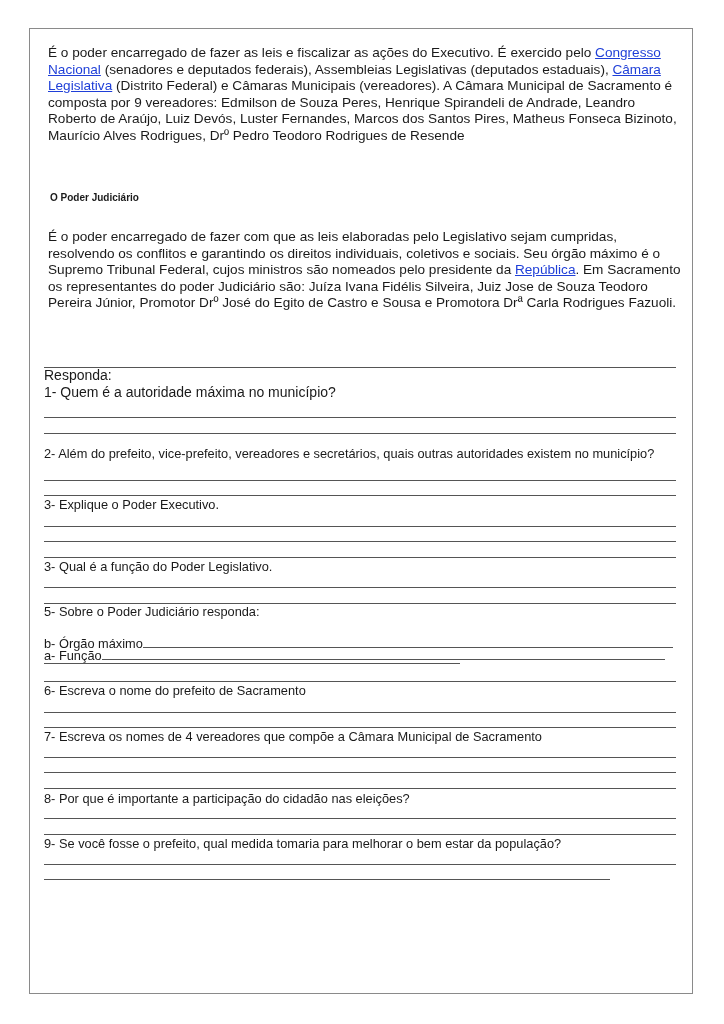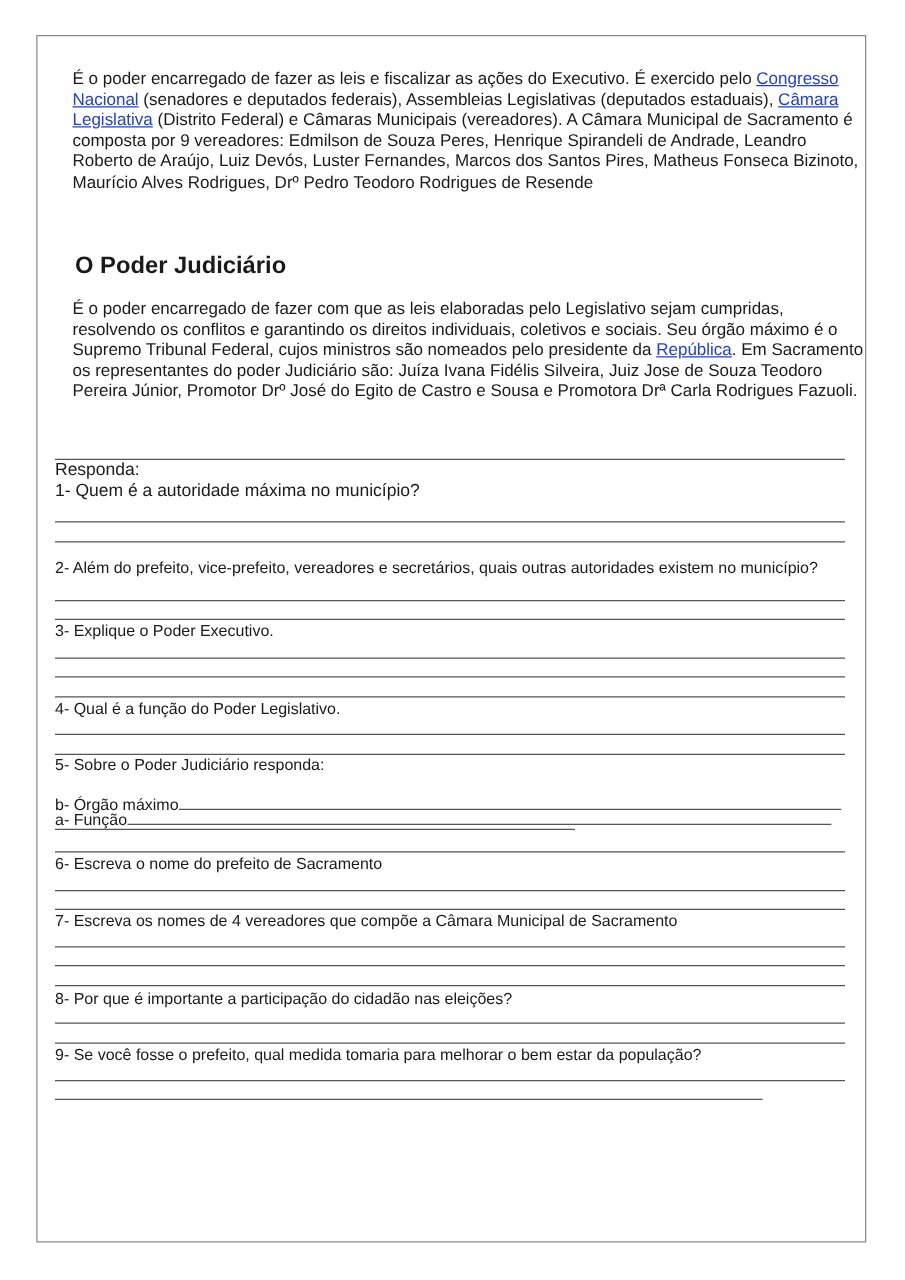--- a/index.html
+++ b/index.html
@@ -1,22 +1,22 @@
 <!DOCTYPE html>
 <html><head>
 <meta charset="utf-8">
 <style>
   html, body { margin: 0; padding: 0; background: #ffffff; }
   body { width: 724px; height: 1024px; position: relative; overflow: hidden;
          font-family: "Liberation Sans", sans-serif; color: #1a1a1a; }
   .frame { position: absolute; left: 29px; top: 28px; width: 664px; height: 966px;
            border: 1.5px solid #8a8a8a; box-sizing: border-box; }
-  .p { position: absolute; left: 44px; width: 636px; font-size: 13.6px; line-height: 16.6px; margin: 14px; }
+  .p { position: absolute; left: 44px; width: 636px; font-size: 13.6px; line-height: 16.6px; margin: 4px; }
   .p a { color: #1f3fd8; text-decoration: underline; }
-  .h { position: absolute; left: 44px; font-size: 19px; font-weight: bold; margin: 16px; }
+  .h { position: absolute; left: 44px; font-size: 10px; font-weight: bold; margin: 6px; }
   .t { position: absolute; left: 44px; font-size: 12.8px; line-height: 15.5px; white-space: nowrap; }
   .t.big { font-size: 14px; }
   .t.wrap { white-space: normal; width: 620px; }
   .rule { position: absolute; left: 44px; width: 632px; height: 0; border-top: 1.3px solid #555; }
   .fill { display: inline-block; border-bottom: 1.3px solid #555; vertical-align: baseline; height: 11px; }
 </style>
 </head>
 <body>
 
 <div class="frame"></div>
@@ -35,21 +35,21 @@
 
 <div class="t wrap" style="top:435px;margin-top:11px;">2- Além do prefeito, vice-prefeito, vereadores e secretários, quais outras autoridades existem no município?</div>
 <div class="rule" style="top:480px;"></div>
 <div class="rule" style="top:495px;"></div>
 
 <div class="t" style="top:497px;">3- Explique o Poder Executivo.</div>
 <div class="rule" style="top:526px;"></div>
 <div class="rule" style="top:541px;"></div>
 <div class="rule" style="top:557px;"></div>
 
-<div class="t" style="top:559px;">4- Qual é a função do Poder Legislativo.</div>
+<div class="t" style="top:559px;">3- Qual é a função do Poder Legislativo.</div>
 <div class="rule" style="top:587px;"></div>
 <div class="rule" style="top:603px;"></div>
 
 <div class="t" style="top:604px;text-align:center;">5- Sobre o Poder Judiciário responda:</div>
 <div class="t" style="top:648px;"><span>a- Função</span><span class="fill" style="width:563px;"></span></div>
 <div class="t" style="top:636px;"><span>b- Órgão máximo</span><span class="fill" style="width:530px;"></span></div>
 <div class="t" style="top:652px;"><span class="fill" style="width:416px;"></span></div>
 <div class="rule" style="top:681px;"></div>
 
 <div class="t" style="top:683px;">6- Escreva o nome do prefeito de Sacramento</div>

